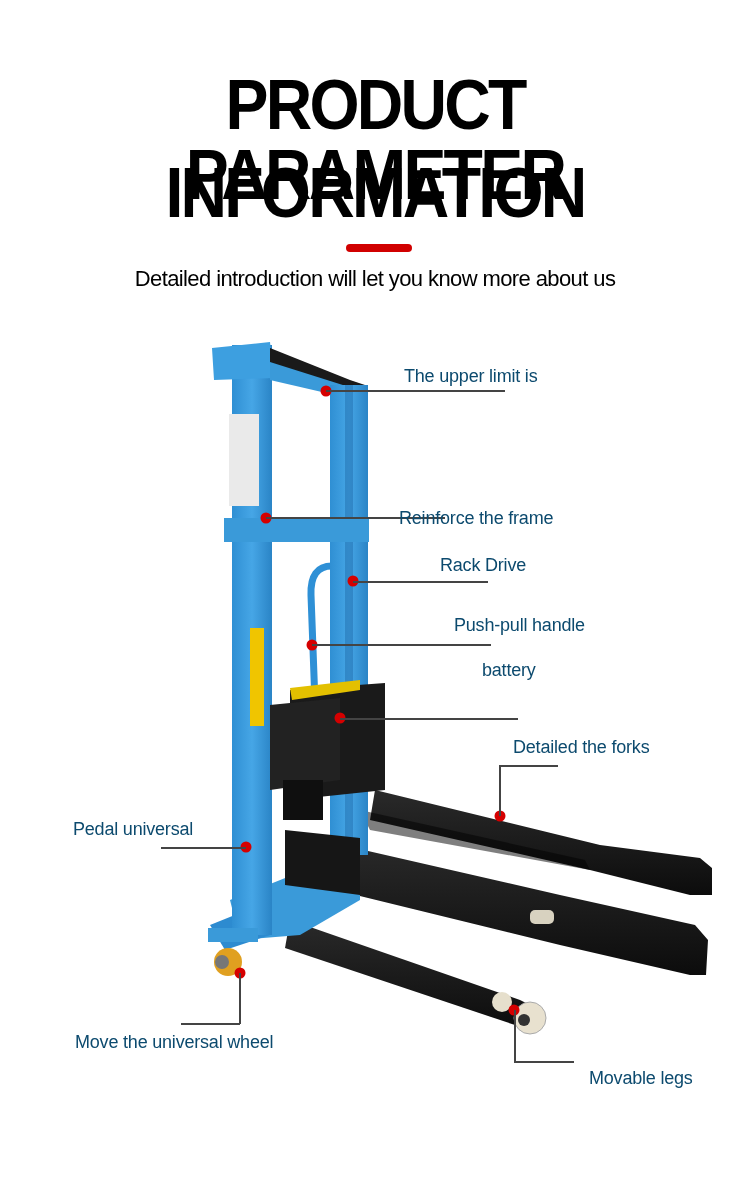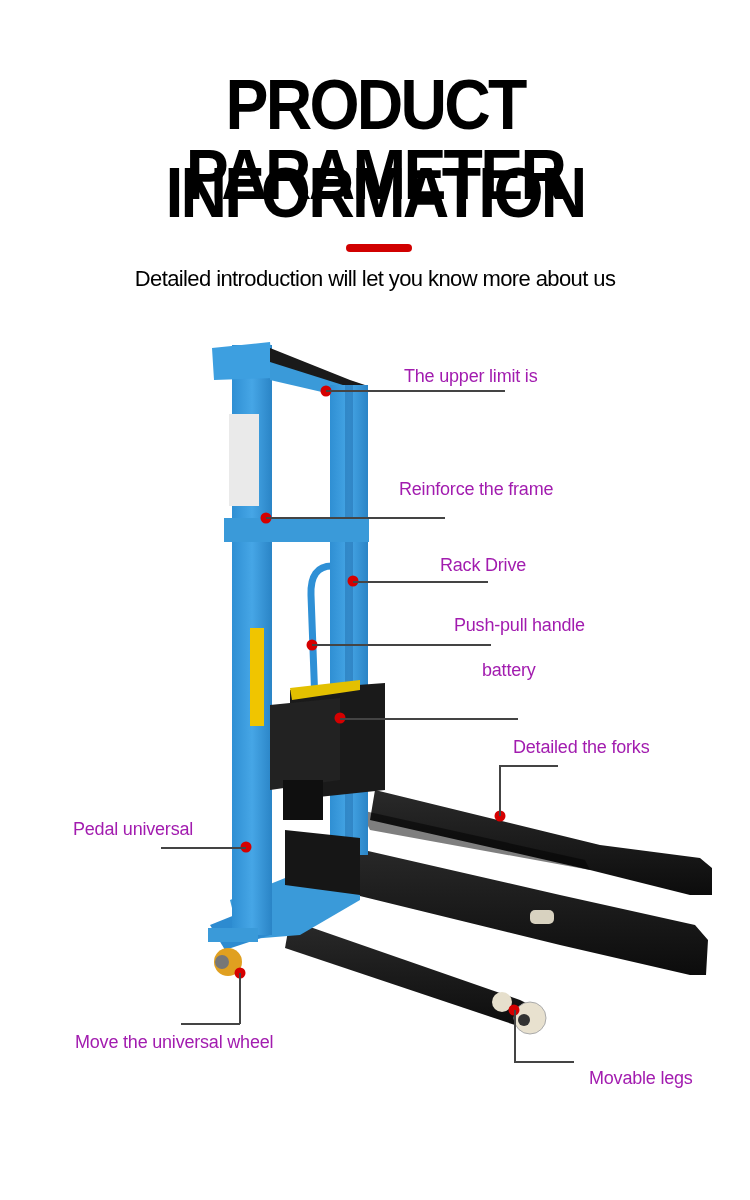--- a/index.html
+++ b/index.html
@@ -2,21 +2,21 @@
 <html><head>
 <meta charset="utf-8">
 <style>
   html,body{margin:0;padding:0;background:#fff;}
   body{width:750px;height:1200px;position:relative;overflow:hidden;font-family:"Liberation Sans","DejaVu Sans",sans-serif;color:#111;}
   .title{position:absolute;left:0;width:750px;text-align:center;font-family:"Liberation Sans",sans-serif;font-weight:bold;font-size:70px;letter-spacing:-3px;color:#000;transform:scaleX(0.92);transform-origin:center;line-height:1;}
   #t1{top:70px;}
   #t2{top:158px;}
   .red-bar{position:absolute;left:346px;top:244px;width:66px;height:8px;border-radius:4px;background:#d10000;}
   .subtitle{position:absolute;left:0;top:266px;width:750px;text-align:center;font-size:22px;color:#000000;letter-spacing:-0.6px;}
-  .label{position:absolute;font-size:18px;color:#a21caf;white-space:nowrap;letter-spacing:-0.2px;}
+  .label{position:absolute;font-size:18px;color:#0c4a6e;white-space:nowrap;letter-spacing:-0.2px;}
   .hline{position:absolute;height:1.5px;background:#444;}
   .vline{position:absolute;width:1.5px;background:#444;}
   .dot{position:absolute;width:11px;height:11px;border-radius:50%;background:#d50000;transform:translate(-50%,-50%);}
   svg.stacker{position:absolute;left:0;top:0;}
 </style>
 </head>
 <body>
 
 <div class="title" id="t1">PRODUCT PARAMETER</div>
 <div class="title" id="t2">INFORMATION</div>
@@ -78,21 +78,21 @@
   <circle cx="228" cy="962" r="14" fill="#e0a020"></circle>
   <circle cx="222" cy="962" r="7" fill="#777"></circle>
 </svg>
 
 <div class="dot" style="left:326px;top:391px;"></div>
 <div class="hline" style="left:326px;top:390px;width:179px;"></div>
 <div class="label" style="left:404px;top:366px;">The upper limit is</div>
 
 <div class="dot" style="left:266px;top:518px;"></div>
 <div class="hline" style="left:266px;top:517px;width:179px;"></div>
-<div class="label" style="left:399px;top:479px;">Reinforce the frame</div>
+<div class="label" style="left:399px;top:508px;">Reinforce the frame</div>
 
 <div class="dot" style="left:353px;top:581px;"></div>
 <div class="hline" style="left:353px;top:581px;width:135px;"></div>
 <div class="label" style="left:440px;top:555px;">Rack Drive</div>
 
 <div class="dot" style="left:312px;top:645px;"></div>
 <div class="hline" style="left:312px;top:644px;width:179px;"></div>
 <div class="label" style="left:454px;top:615px;">Push-pull handle</div>
 
 <div class="dot" style="left:340px;top:718px;"></div>

